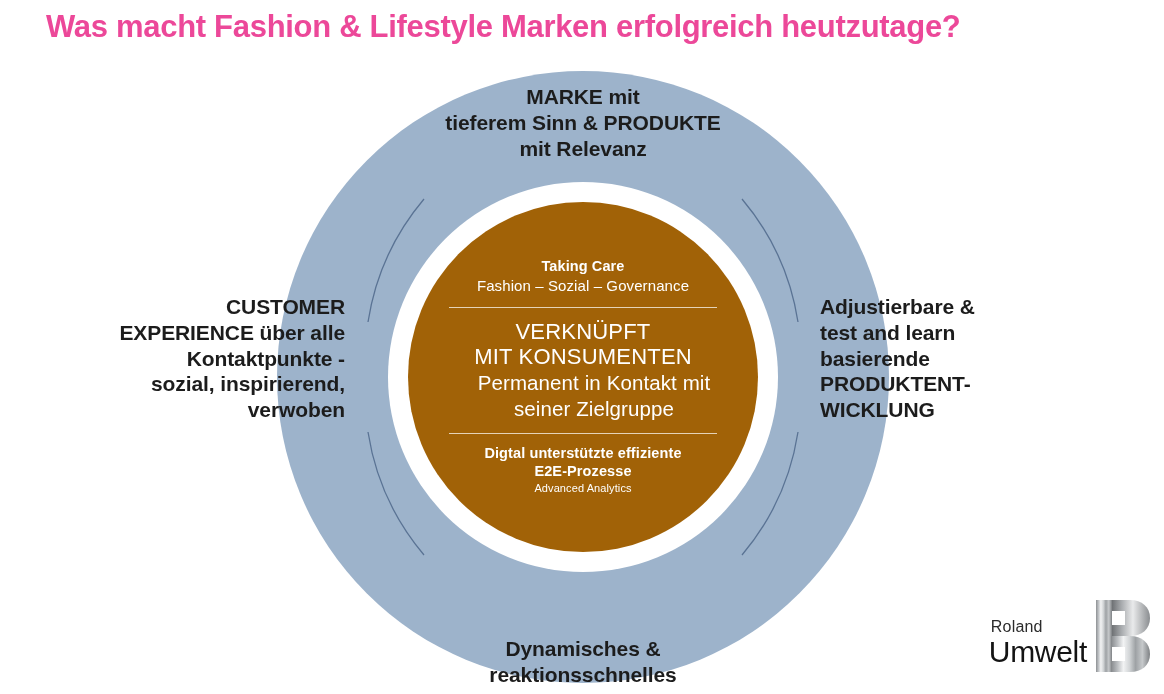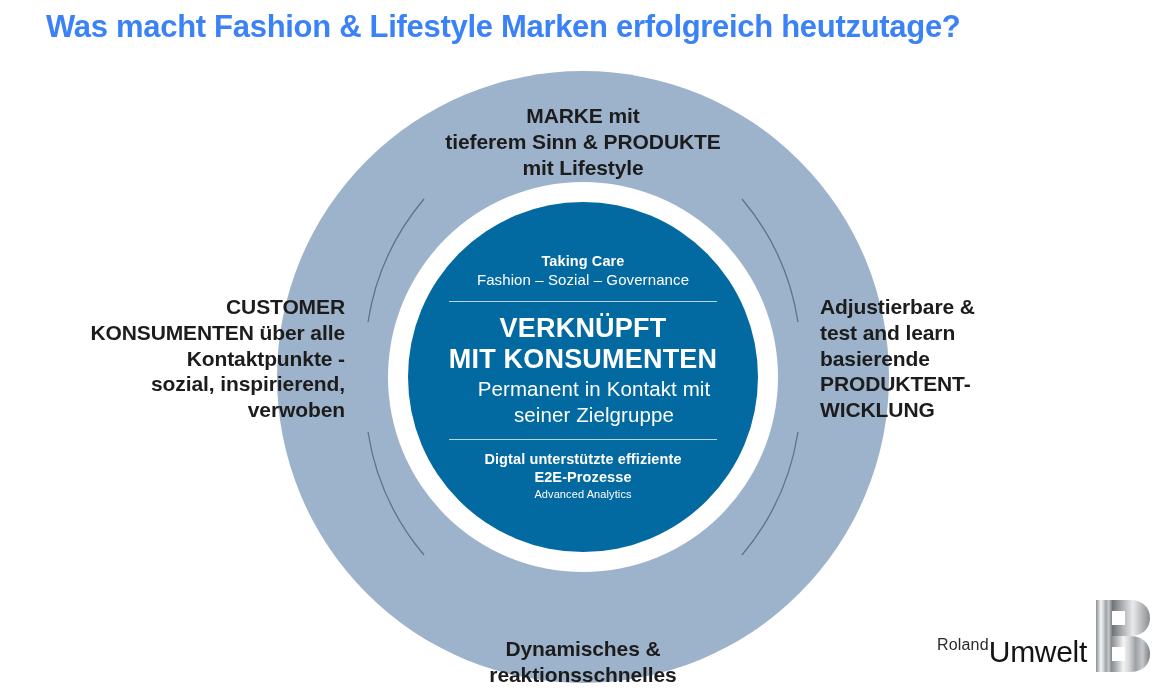--- a/index.html
+++ b/index.html
@@ -20,21 +20,21 @@
 
   
   #slide-title {
     position: absolute;
     left: 46px;
     top: 10px;
     width: 1080px;
     font-size: 31px;
     font-weight: 700;
     letter-spacing: -0.3px;
-    color: #3b82f6;
+    color: #ec4899;
     line-height: 1.1;
     white-space: nowrap;
   }
 
   
   #diagram {
     position: absolute;
     left: 0;
     top: 0;
     width: 1164px;
@@ -64,21 +64,21 @@
   }
 
   
   #inner-circle {
     position: absolute;
     left: 408px;
     top: 202px;
     width: 350px;
     height: 350px;
     border-radius: 50%;
-    background: #0369a1;
+    background: #a16207;
     overflow: hidden;
   }
 
   
   #ring-arcs {
     position: absolute;
     left: 277px;
     top: 71px;
     width: 612px;
     height: 612px;
@@ -117,22 +117,22 @@
   }
 
   .divider {
     width: 268px;
     height: 1px;
     background: rgba(255,255,255,0.72);
     margin: 11px 0 11px 0;
   }
 
   .inner-head {
-    font-size: 27px;
-    font-weight: 700;
+    font-size: 22px;
+    font-weight: 400;
     line-height: 1.14;
     letter-spacing: 0.2px;
   }
   .inner-sub {
     font-size: 20.5px;
     font-weight: 400;
     line-height: 1.2;
     margin-top: 2px;
     letter-spacing: 0.1px;
     margin-left: 22px;
@@ -159,21 +159,20 @@
     font-size: 21px;
     line-height: 1.23;
     color: #1c1c1c;
     letter-spacing: -0.1px;
   }
   #label-top {
     left: 383px;
     top: 84px;
     width: 400px;
     text-align: center;
-    margin-top: 19px;
   }
   #label-left {
     left: 20px;
     top: 294px;
     width: 325px;
     text-align: right;
   }
   #label-right {
     left: 820px;
     top: 294px;
@@ -192,21 +191,21 @@
   #logo {
     position: absolute;
     right: 14px;
     bottom: 22px;
     display: flex;
     align-items: flex-end;
     gap: 9px;
   }
   #logo-wordmark {
     display: flex;
-    flex-direction: row;
+    flex-direction: column;
     align-items: flex-start;
     line-height: 1;
     padding-bottom: 5px;
   }
   #logo-roland {
     font-size: 16px;
     font-weight: 400;
     color: #2b2b2b;
     letter-spacing: 0.2px;
     margin-left: 2px;
@@ -263,26 +262,26 @@
 
       <div class="inner-bot-bold">Digtal unterstützte effiziente</div>
       <div class="inner-bot-bold">E2E-Prozesse</div>
       <div class="inner-bot-light">Advanced Analytics</div>
     </div>
   </div>
 
   <div class="quad-label" id="label-top">
     <div>MARKE mit</div>
     <div>tieferem Sinn &amp; PRODUKTE</div>
-    <div>mit Lifestyle</div>
+    <div>mit Relevanz</div>
   </div>
 
   <div class="quad-label" id="label-left">
     <div>CUSTOMER</div>
-    <div>KONSUMENTEN über alle</div>
+    <div>EXPERIENCE über alle</div>
     <div>Kontaktpunkte -</div>
     <div>sozial, inspirierend,</div>
     <div>verwoben</div>
   </div>
 
   <div class="quad-label" id="label-right">
     <div>Adjustierbare &amp;</div>
     <div>test and learn</div>
     <div>basierende</div>
     <div>PRODUKTENT-</div>

